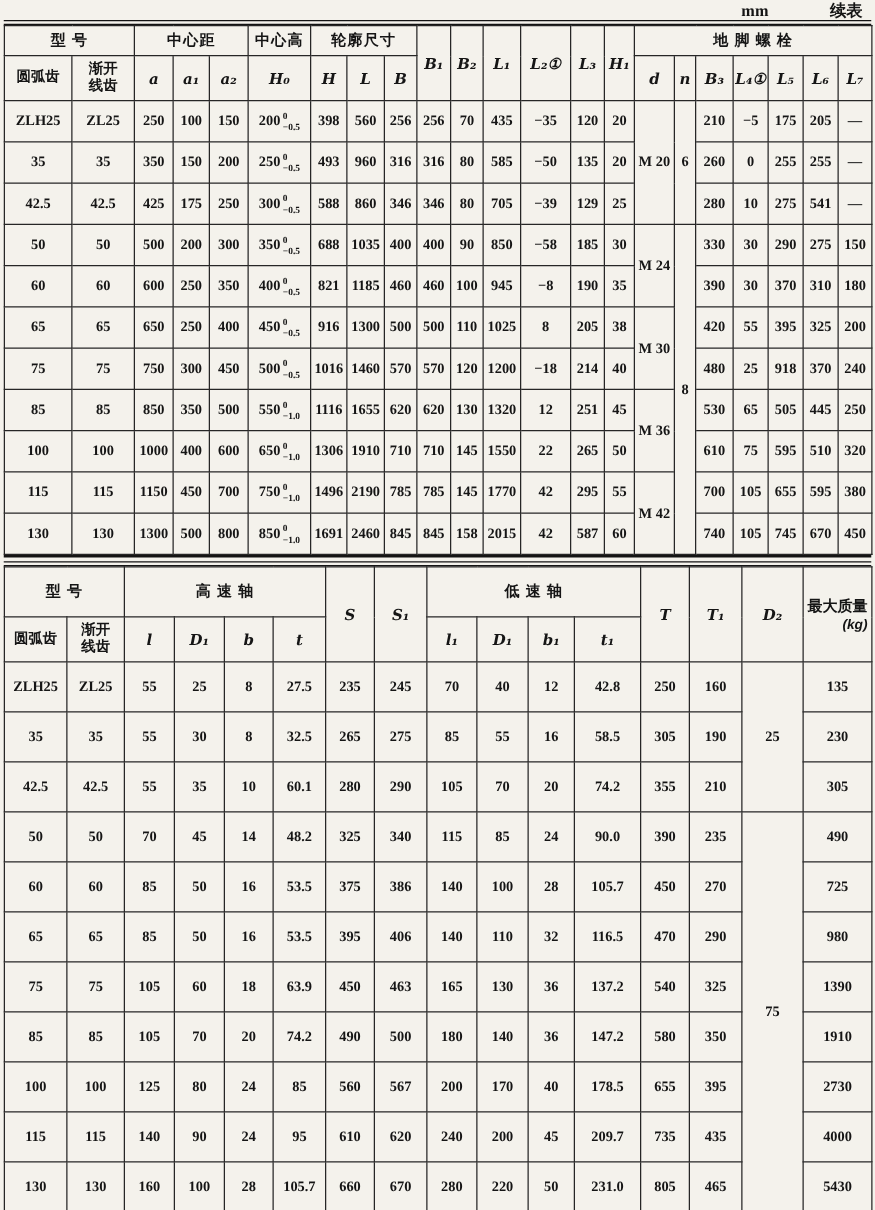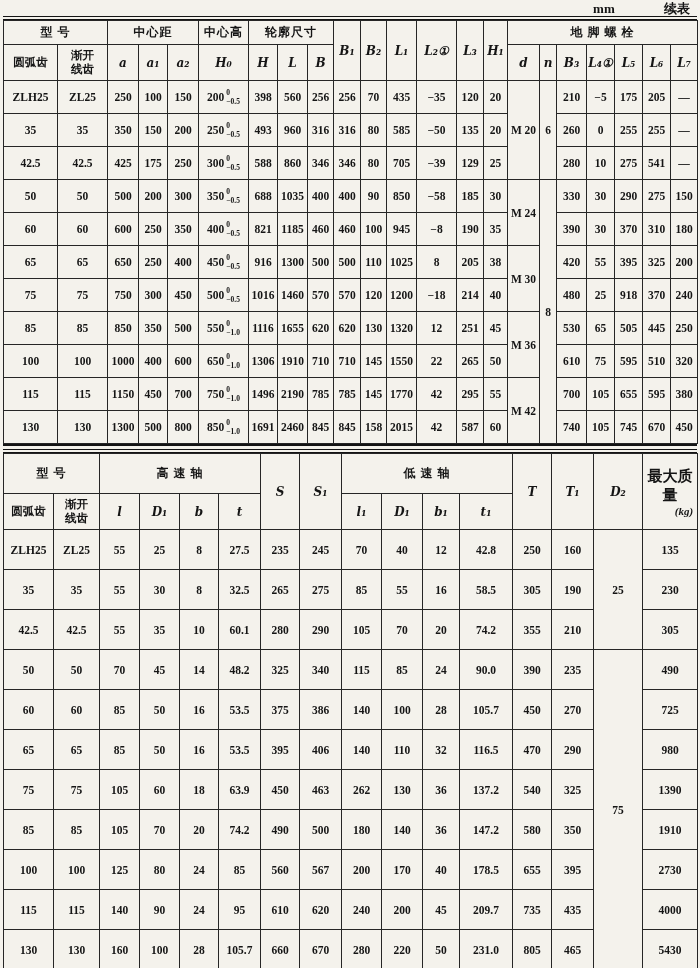--- a/index.html
+++ b/index.html
@@ -22,22 +22,22 @@
   #t1 thead tr.h2{height:36px;}
   #t1 tbody tr{height:33px;}
   #t2 thead tr.h1{height:40px;}
   #t2 thead tr.h2{height:36px;}
   #t2 tbody tr{height:40px;}
   td .tolbase{display:inline-block;vertical-align:middle;}
   td .tol{display:inline-block;vertical-align:middle;margin-left:2px;
           font-size:7.5px;line-height:1.2;text-align:left;}
   td .tol div{height:9px;}
   .masshead span{display:block;letter-spacing:0;}
-  .masshead .l1{font-size:15px;}
-  .masshead .l2{font-size:11px;font-style:italic;font-family:Liberation Serif, serif;margin-left:28px;}
+  .masshead .l1{font-size:12px;}
+  .masshead .l2{font-size:11px;font-style:italic;font-family:Liberation Sans, sans-serif;margin-left:28px;}
 </style>
 </head>
 <body>
 
 <div class="page">
 
   <div class="topbar">
     <span class="unit">mm</span>
     <span class="cont">续表</span>
   </div>
@@ -512,21 +512,21 @@
           </tr>
           <tr>
             <td>75</td>
             <td>75</td>
             <td>105</td>
             <td>60</td>
             <td>18</td>
             <td>63.9</td>
             <td>450</td>
             <td>463</td>
-            <td>262</td>
+            <td>165</td>
             <td>130</td>
             <td>36</td>
             <td>137.2</td>
             <td>540</td>
             <td>325</td>
             <td>1390</td>
           </tr>
           <tr>
             <td>85</td>
             <td>85</td>

